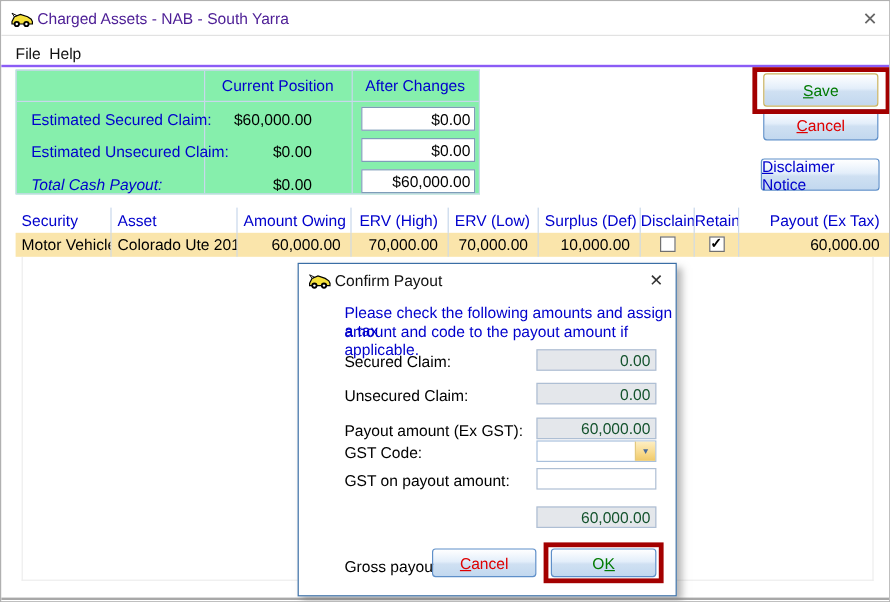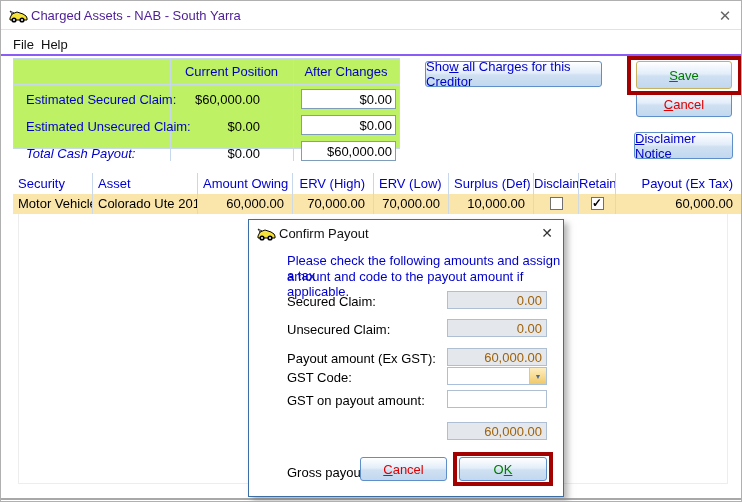--- a/index.html
+++ b/index.html
@@ -13,21 +13,21 @@
 
   
   #titlebar { left:0; top:0; width:100%; height:29px; background:#fff; border-bottom:1px solid #e2e2e2; }
   #title-text { left:30px; top:7px; color:#4c1d95; }
   #title-close { left:714px; top:6px; width:20px; height:18px; color:#666; font-size:15px; text-align:center; cursor:default; }
   #menubar { left:0; top:29px; width:100%; height:26px; background:#fff; border-bottom:2px solid #8b5cf6; }
   .menu-item { top:5px; padding:2px 6px; color:#111; }
   .car-icon { width:19px; height:15px; display:block; }
 
   
-  #summary { left:12px; top:57px; width:387px; height:91px; border:1px solid #c8d8ec; background:#bef264; }
+  #summary { left:12px; top:57px; width:387px; height:104px; border:1px solid #c8d8ec; background:#86efac; }
   .vline { background:#c8d8ec; width:1px; }
   .hline { background:#c8d8ec; height:1px; }
   .blue-label { color:#0000cc; }
   .sum-head { top:5px; text-align:center; color:#0000cc; }
   .sum-val { text-align:right; }
   .sum-input {
     width:95px; height:20px; border:1px solid #7f9db9; background:#fff;
     text-align:right; padding:0 3px; font-family:"Liberation Sans",sans-serif; font-size:13px;
   }
 
@@ -64,21 +64,21 @@
     border:1px solid #3a6ea5; box-shadow:4px 4px 6px rgba(110,110,110,0.5); z-index:20; }
   #dialog-title { left:30px; top:6px; color:#111; }
   #dialog-close { left:288px; top:5px; width:20px; height:18px; color:#333; font-size:14px; text-align:center; }
   .dlg-msg { left:38px; width:280px; color:#0000cc; }
   .dlg-label { left:38px; color:#000; }
   .dlg-input {
     left:198px; width:100px; height:18px; border:1px solid #aebfd4;
     text-align:right; padding:0 4px; font-family:"Liberation Sans",sans-serif; font-size:13px;
     position:absolute; background:#fff;
   }
-  .dlg-disabled { background:#e4e7eb; color:#a16207; }
+  .dlg-disabled { background:#e4e7eb; color:#14532d; }
   #gst-combo { left:198px; width:100px; height:18px; border:1px solid #a9c0dc; background:#fff; display:flex; }
   #gst-combo-field { flex:1; }
   #gst-combo-btn {
     width:17px; height:100%; border-left:1px solid #e3c97e;
     background:linear-gradient(to bottom,#fdeec2 0%,#f7d98b 60%,#efc969 100%);
     display:flex; align-items:center; justify-content:center;
     color:#4a6b9a; font-size:7px; cursor:pointer;
   }
   .dlg-btn { position:absolute; height:24px; }
 
@@ -123,23 +123,20 @@
 
     <div class="sum-val abs" style="left:156px;top:33px;width:90px;">$60,000.00</div>
     <div class="sum-val abs" style="left:156px;top:60px;width:90px;">$0.00</div>
     <div class="sum-val abs" style="left:156px;top:87px;width:90px;">$0.00</div>
 
     <input class="sum-input abs" style="left: 287px; top: 30px;" value="$0.00">
     <input class="sum-input abs" style="left: 287px; top: 56px;" value="$0.00">
     <input class="sum-input abs" style="left: 287px; top: 82px;" value="$60,000.00">
   </div>
 
-  <div class="btn btn-blue abs" style="left:424px;top:60px;width:177px;height:26px;">
-    <span><span>Sho</span><span class="key">w</span><span> all Charges for this Creditor</span></span>
-  </div>
 
   <div class="btn btn-green abs" style="left:635px;top:60px;width:96px;height:28px;">
     <span><span></span><span class="key">S</span><span>ave</span></span>
   </div>
   <div class="annotation abs" style="left:626px;top:55px;width:115px;height:39px;"></div>
 
   <div class="btn btn-red abs" style="left:635px;top:90px;width:96px;height:26px;">
     <span><span></span><span class="key">C</span><span>ancel</span></span>
   </div>
 

